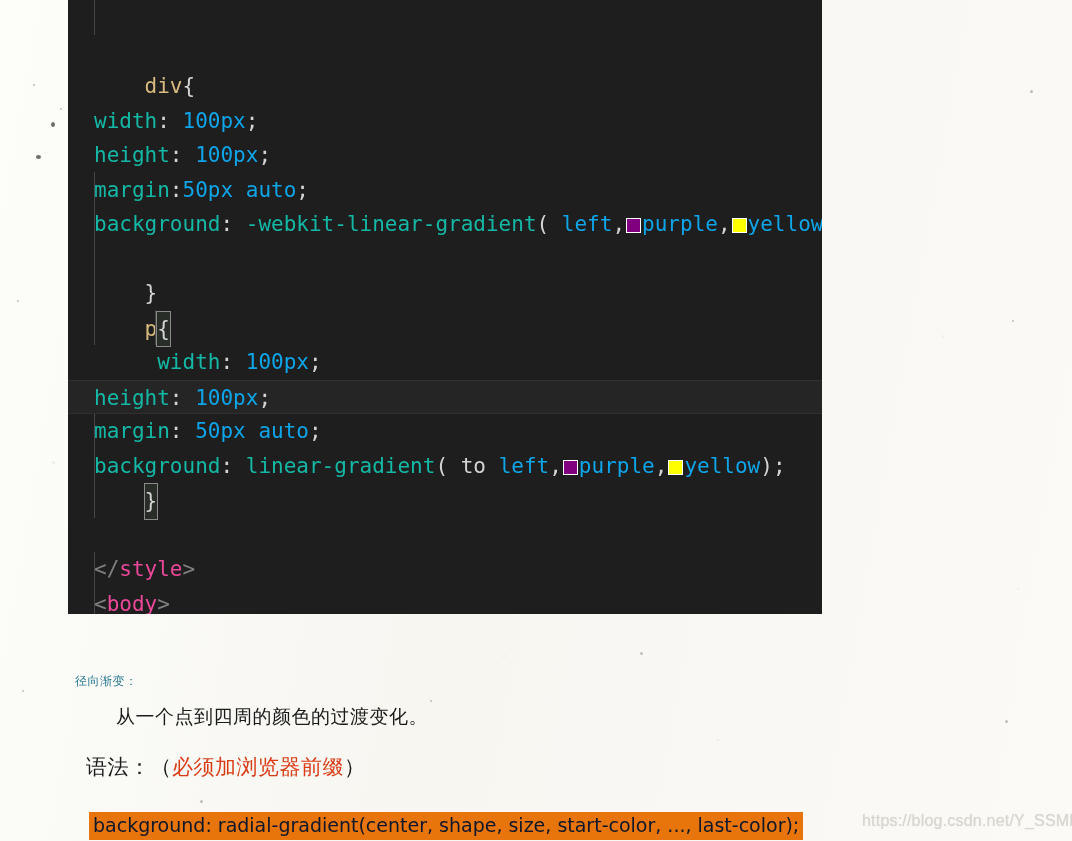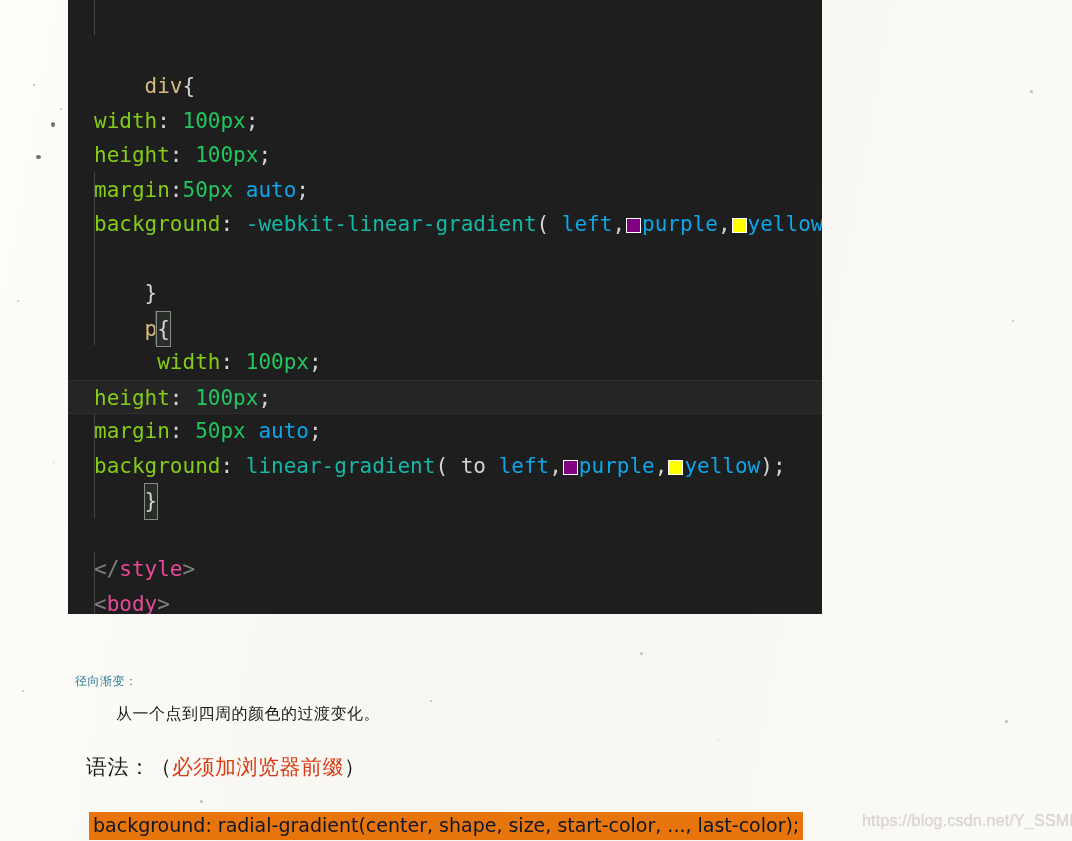--- a/index.html
+++ b/index.html
@@ -77,22 +77,22 @@
   
   .indent-guide {
     position: absolute;
     width: 1px;
     background: #464648;
     z-index: 3;
     pointer-events: none;
   }
 
   
-  .t-prop    { color: #84cc16; }  
-  .t-num     { color: #22c55e; }  
+  .t-prop    { color: #14b8a6; }  
+  .t-num     { color: #0ea5e9; }  
   .t-fn      { color: #14b8a6; text-align: center; }  
   .t-val     { color: #0ea5e9; }  
   .t-sel     { color: #d7ba7d; }  
   .t-punct   { color: #d4d4d4; }  
   .t-tag     { color: #ec4899; }  
   .t-bracket { color: #808080; }  
 
   .swatch {
     display: inline-block;
     width: 15px;
@@ -126,21 +126,21 @@
     top: 59px;
     font-size: 12px;
     color: #2a7b93;
     font-family: "DejaVu Sans", "Liberation Sans", sans-serif;
     letter-spacing: 0.5px;
   }
   .note-body {
     position: absolute;
     left: 116px;
     top: 90px;
-    font-size: 16px;
+    font-size: 19px;
     color: #1a1a1a;
     font-family: "DejaVu Sans", "Liberation Sans", sans-serif;
     letter-spacing: 0.5px;
   }
   .note-syntax {
     position: absolute;
     left: 86px;
     top: 139px;
     font-size: 21px;
     color: #1a1a1a;

